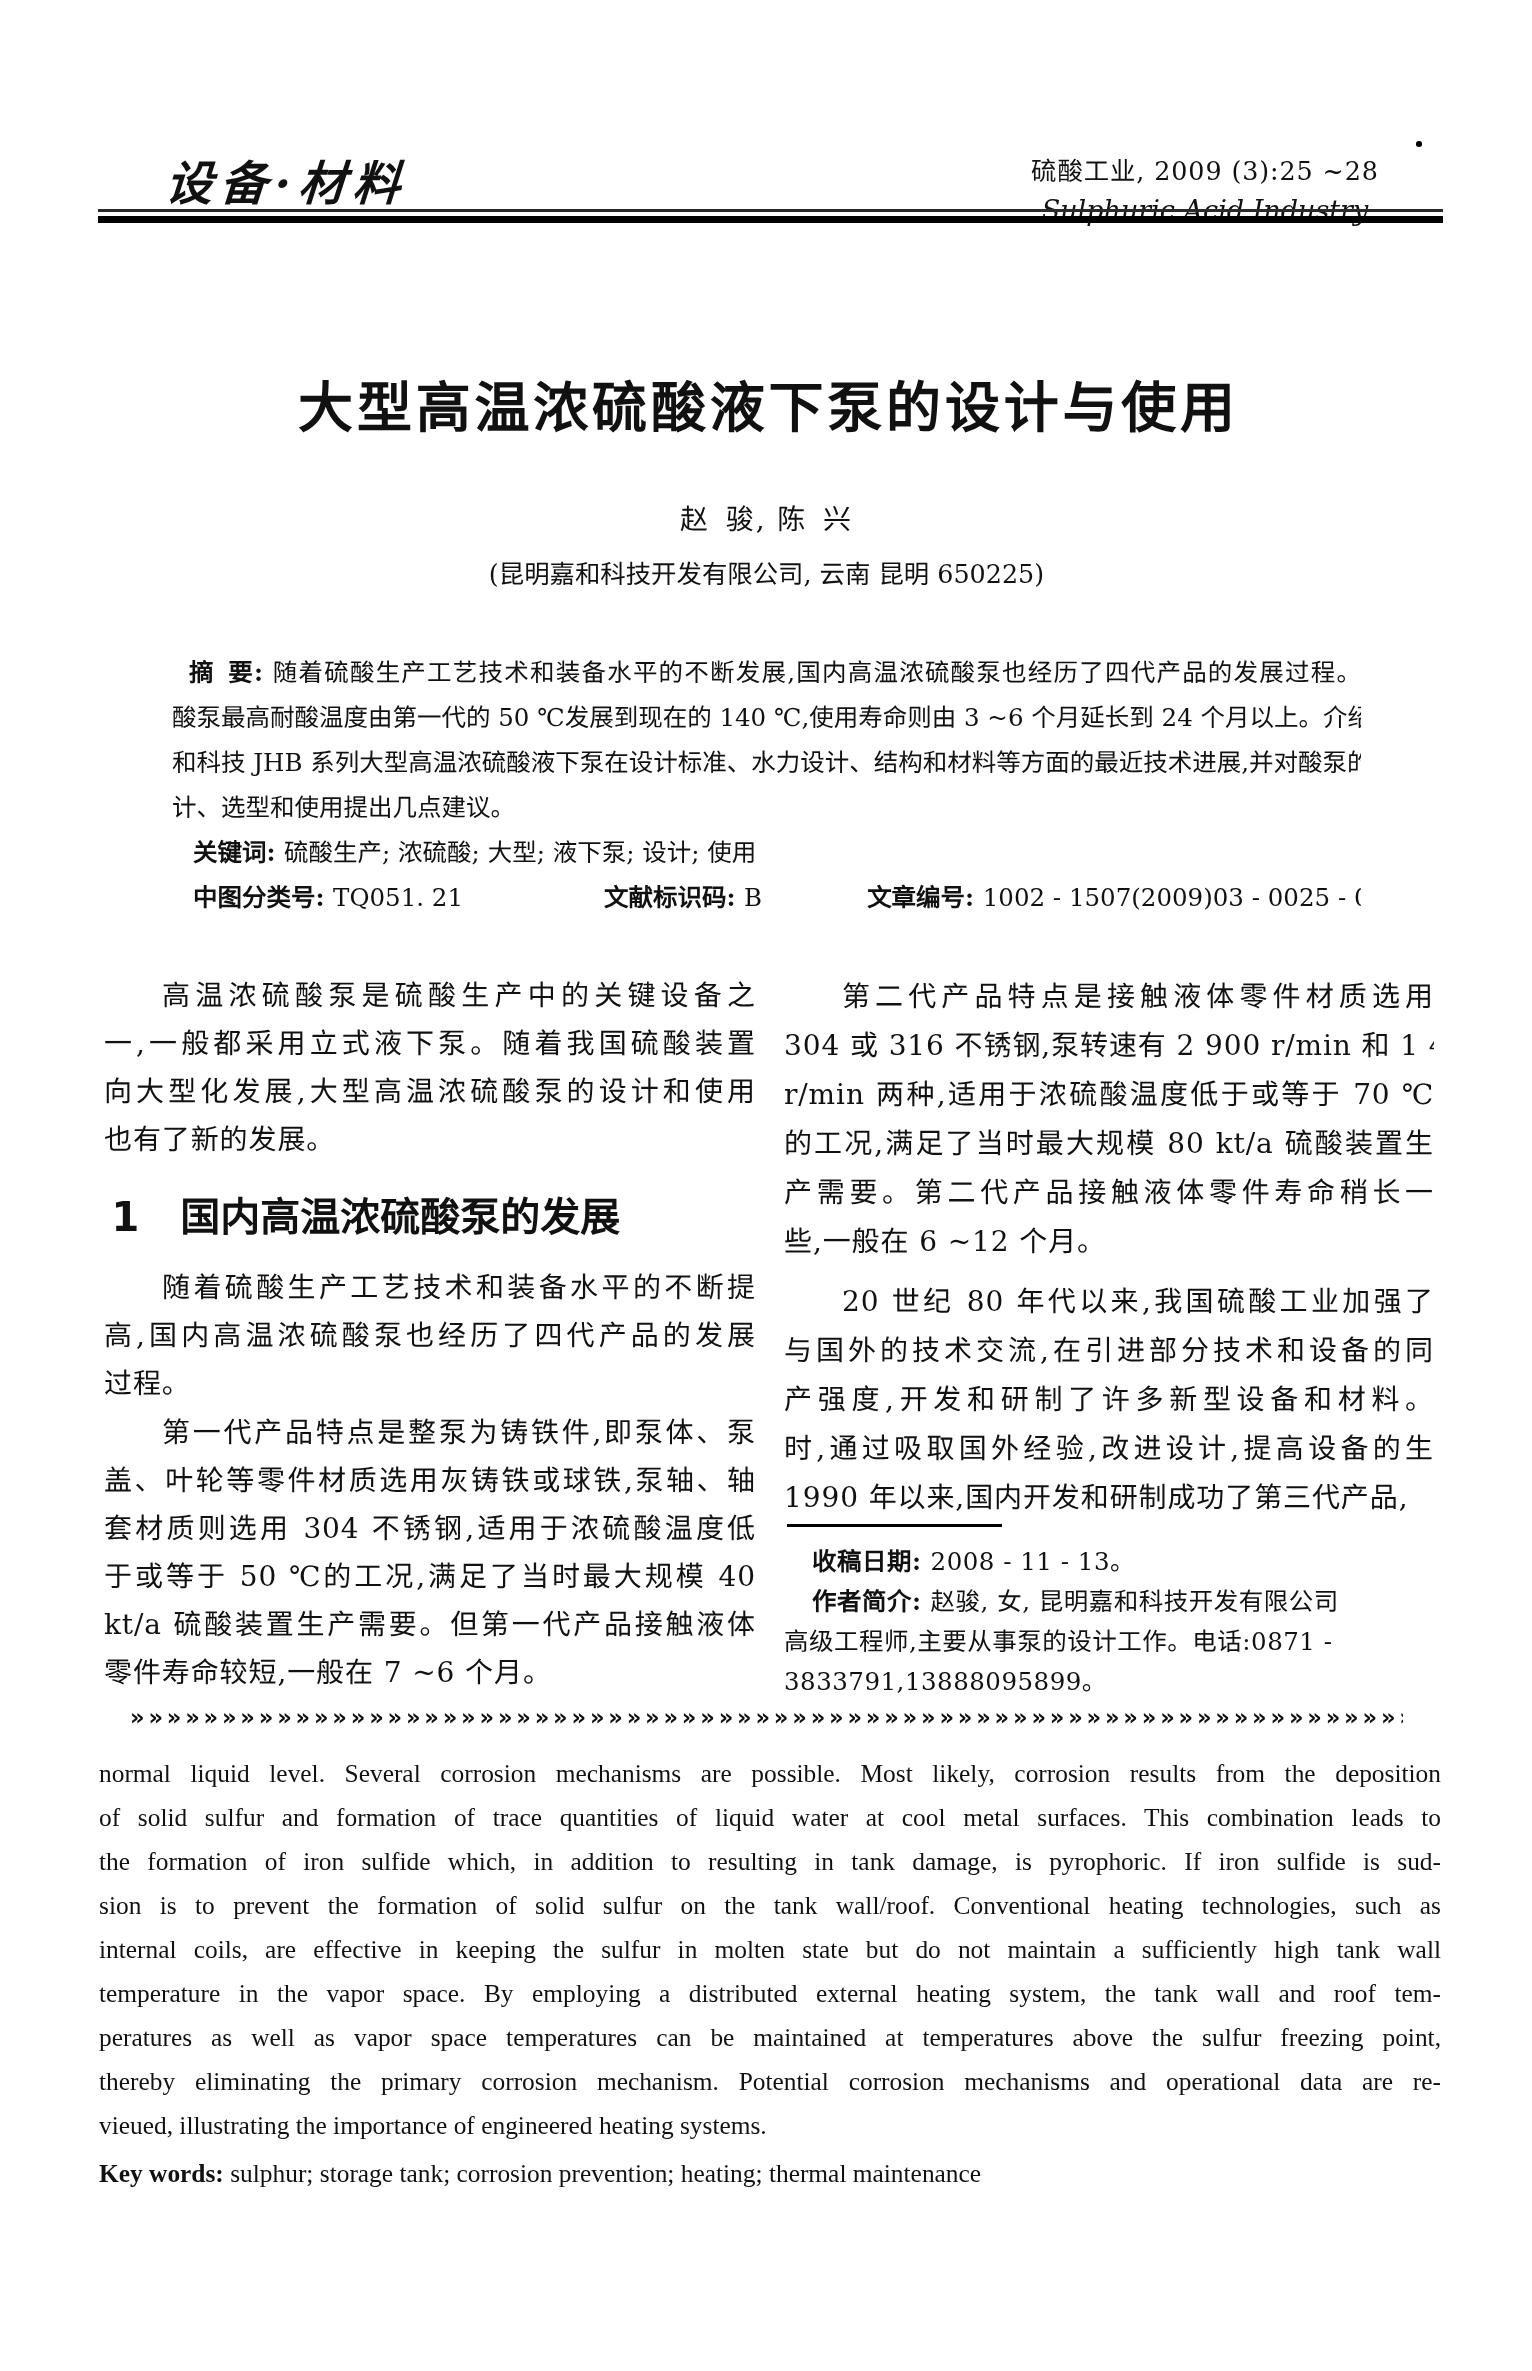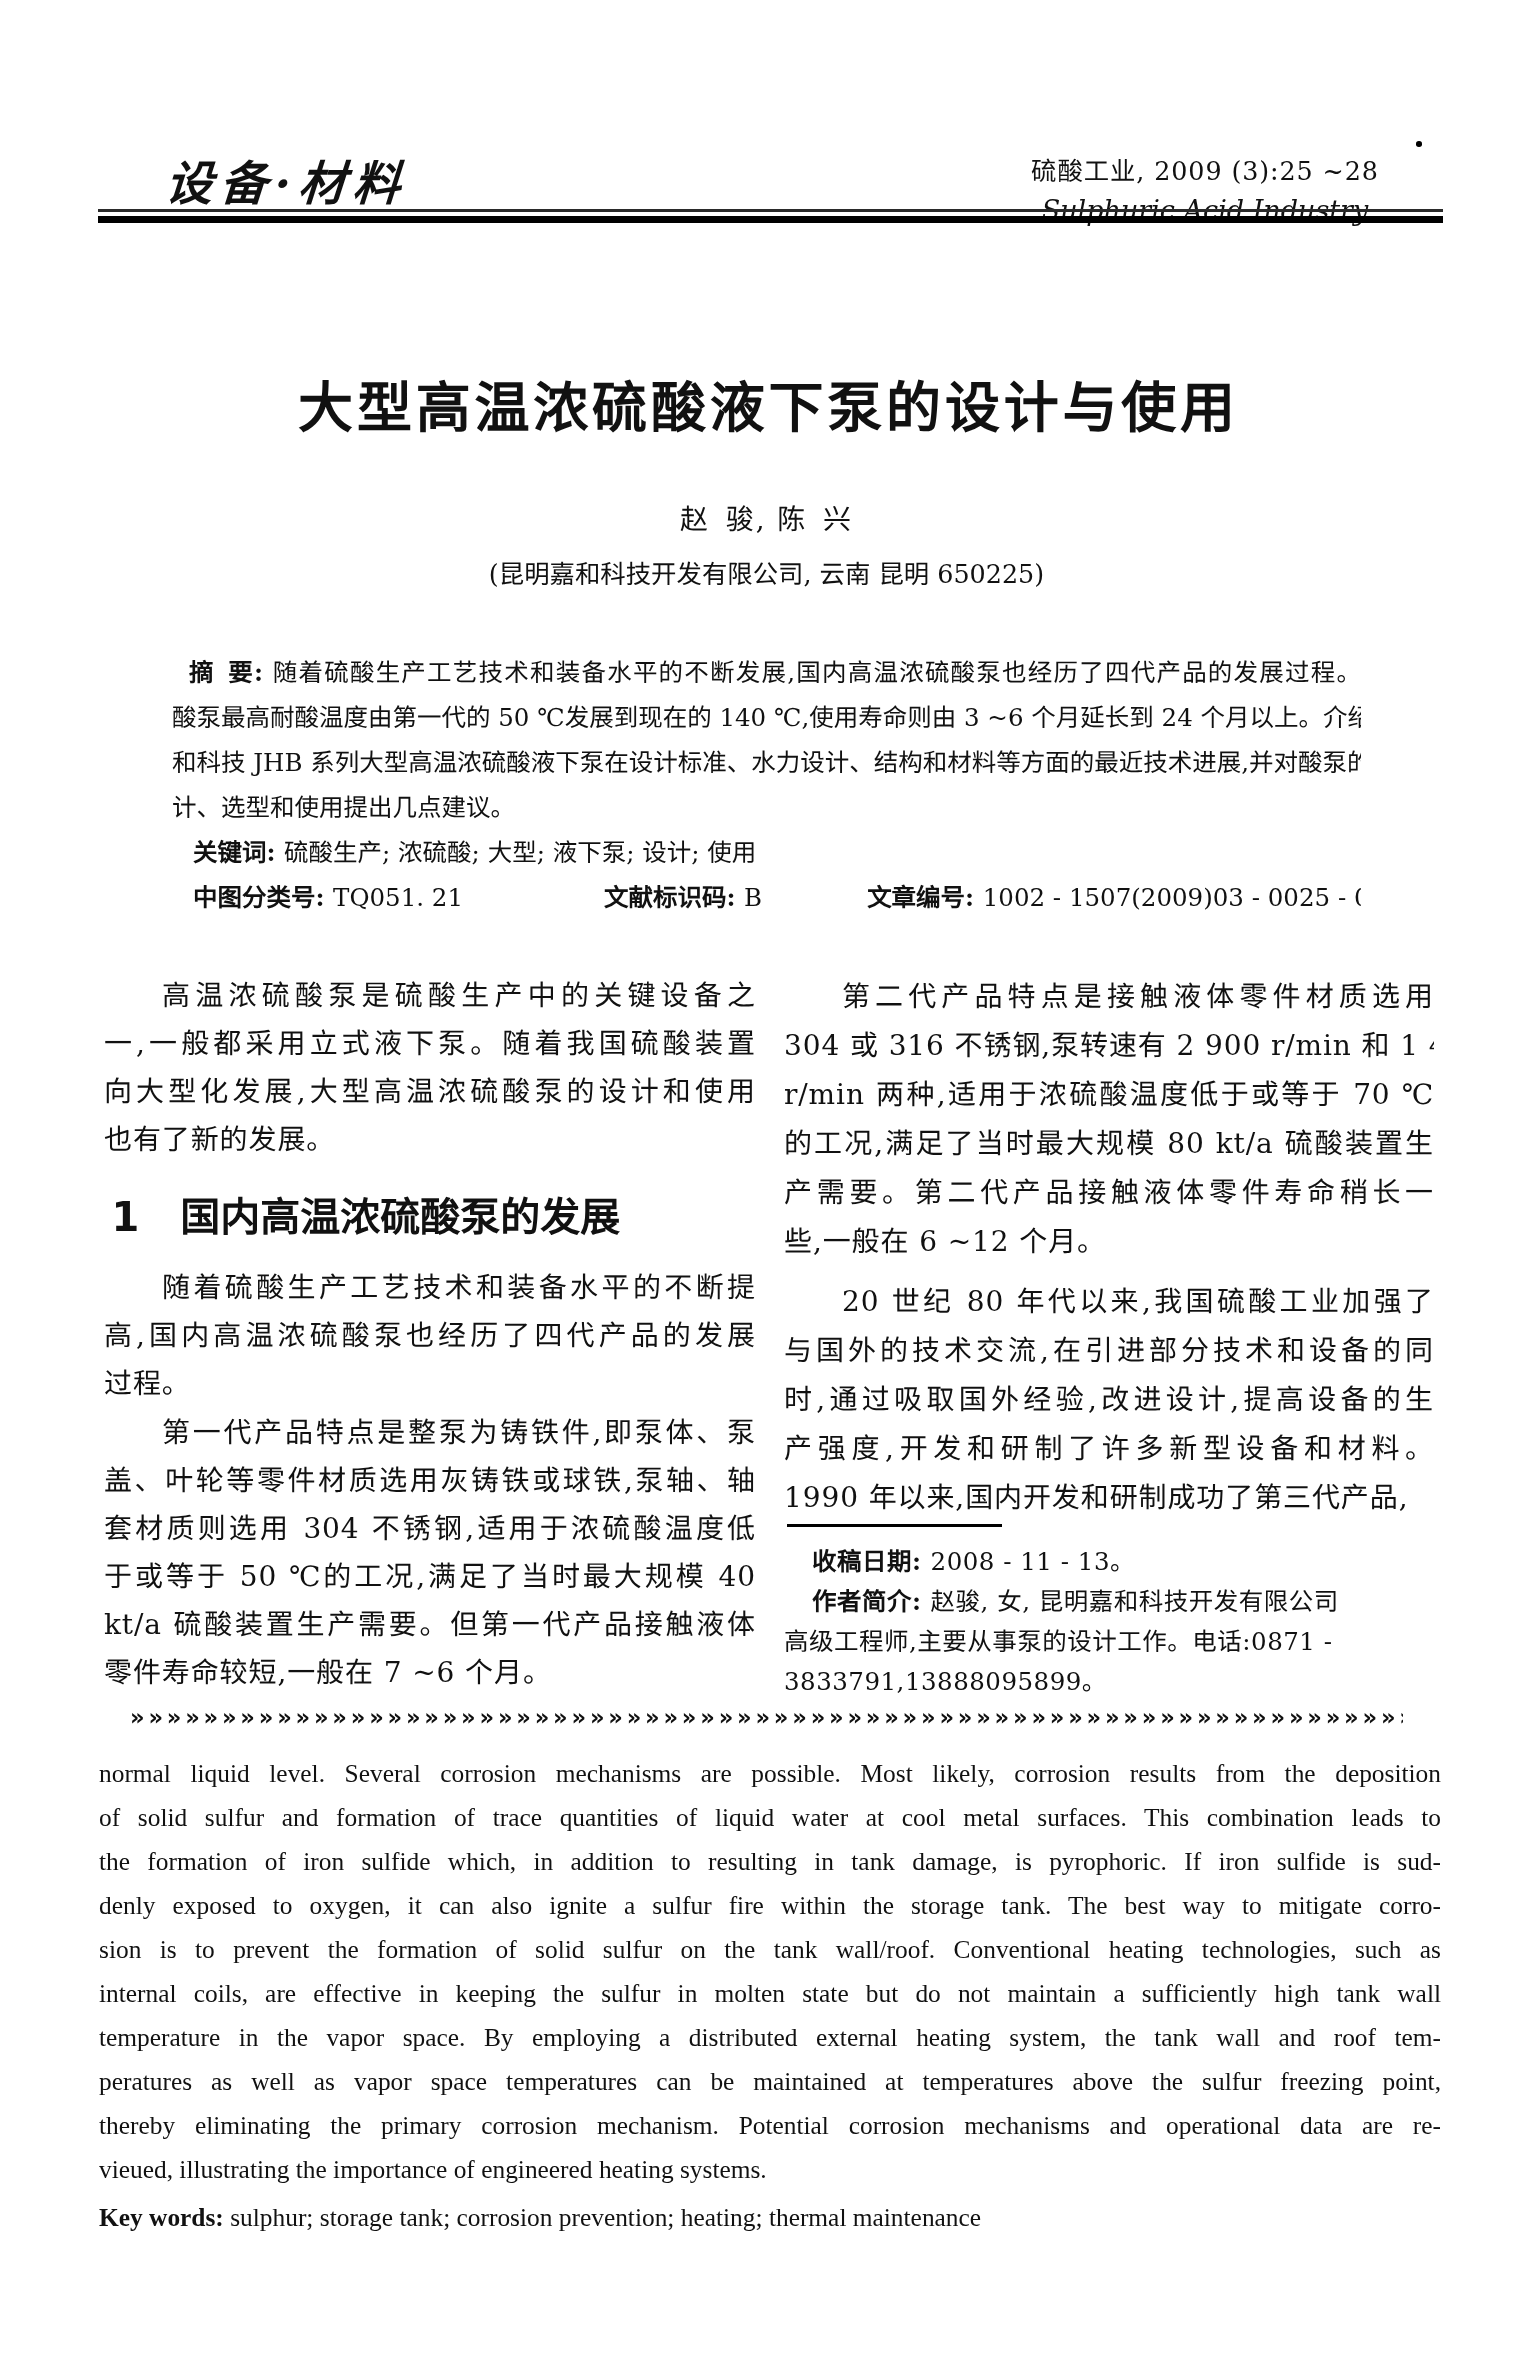--- a/index.html
+++ b/index.html
@@ -116,40 +116,39 @@
     <div class="ln j">304 或 316 不锈钢,泵转速有 2 900 r/min 和 1 450</div>
     <div class="ln j">r/min 两种,适用于浓硫酸温度低于或等于 70 ℃</div>
     <div class="ln j">的工况,满足了当时最大规模 80 kt/a 硫酸装置生</div>
     <div class="ln j">产需要。第二代产品接触液体零件寿命稍长一</div>
     <div class="ln">些,一般在 6 ~12 个月。</div>
   </div>
 
   <div class="abs-block colR cjk cjkR pind p-r2">
     <div class="ln j">20 世纪 80 年代以来,我国硫酸工业加强了</div>
     <div class="ln j">与国外的技术交流,在引进部分技术和设备的同</div>
+    <div class="ln j">产强度,开发和研制了许多新型设备和材料。</div>
     <div class="ln j">时,通过吸取国外经验,改进设计,提高设备的生</div>
-    <div class="ln j">产强度,开发和研制了许多新型设备和材料。</div>
     <div class="ln">1990 年以来,国内开发和研制成功了第三代产品,</div>
   </div>
 
   <div class="abs-block fnrule"></div>
   <div class="abs-block fnote">
     <div class="ln ind"><b>收稿日期: </b><span>2008 - 11 - 13。</span></div>
     <div class="ln ind"><b>作者简介: </b><span>赵骏, 女, 昆明嘉和科技开发有限公司</span></div>
     <div class="ln">高级工程师,主要从事泵的设计工作。电话:0871 -</div>
     <div class="ln">3833791,13888095899。</div>
   </div>
 
   <div class="abs-block dotdiv">»»»»»»»»»»»»»»»»»»»»»»»»»»»»»»»»»»»»»»»»»»»»»»»»»»»»»»»»»»»»»»»»»»»»»»»»»»»»»»»»»»»»»»»»»»»»»»»»»»»»»»»»»»»»»»</div>
 
   <div class="abs-block eng">
     <div class="ln j">normal liquid level. Several corrosion mechanisms are possible.  Most likely, corrosion results from the deposition</div>
     <div class="ln j">of solid sulfur and formation of trace quantities of liquid water at cool metal surfaces. This combination leads to</div>
     <div class="ln j">the formation of iron sulfide which, in addition to resulting in tank damage, is pyrophoric. If iron sulfide is sud-</div>
-    <div class="ln j">denly exposed to oxygen, it can also ignite a sulfur fire within the storage tank.  The best way to mitigate corro-</div>
     <div class="ln j">sion is to prevent the formation of solid sulfur on the tank wall/roof. Conventional heating technologies, such as</div>
     <div class="ln j">internal coils, are effective in keeping the sulfur in molten state but do not maintain a sufficiently high tank wall</div>
     <div class="ln j">temperature in the vapor space. By employing a distributed external heating system, the tank wall and roof tem-</div>
     <div class="ln j">peratures as well as vapor space temperatures can be maintained at temperatures above the sulfur freezing point,</div>
     <div class="ln j">thereby eliminating the primary corrosion mechanism. Potential corrosion mechanisms and operational data are re-</div>
     <div class="ln">vieued, illustrating the importance of engineered heating systems.</div>
     <div class="ln kw"><b>Key words: </b><span>sulphur; storage tank; corrosion prevention; heating; thermal maintenance</span></div>
   </div>
 
 </div>

